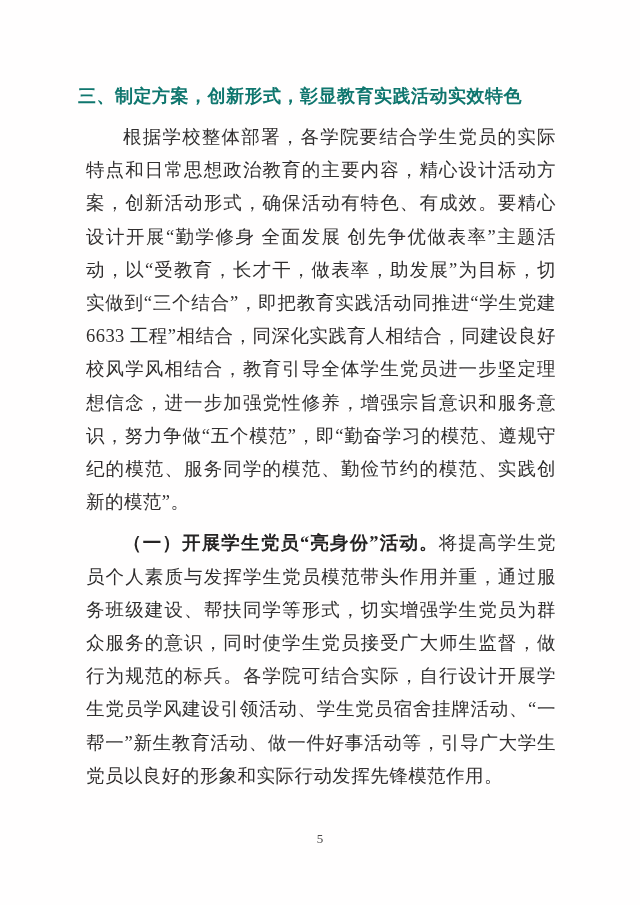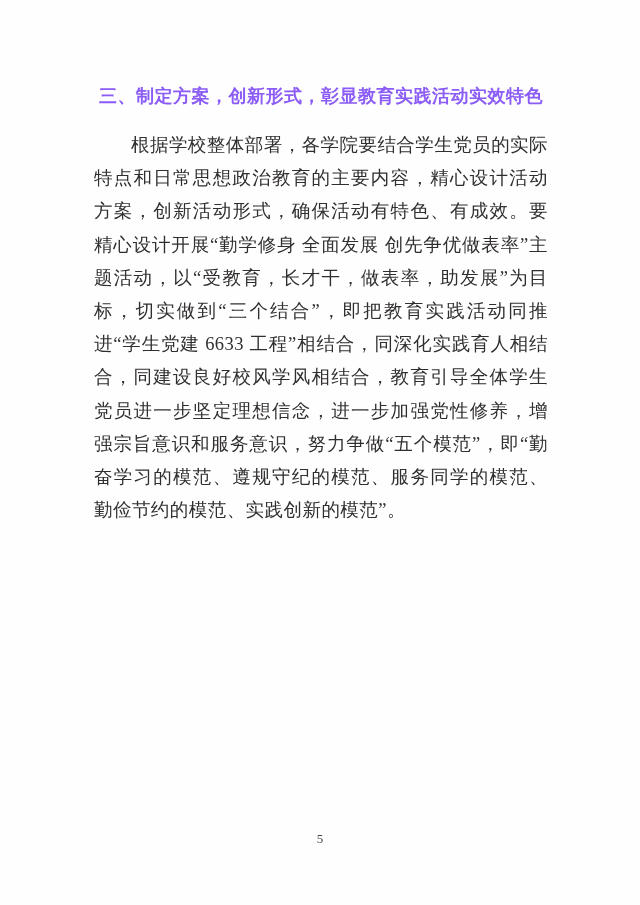--- a/index.html
+++ b/index.html
@@ -20,28 +20,28 @@
     position: absolute;
     left: 78px;
     top: 80px;
     width: 486px;
   }
   .doc-heading {
     font-family: "Liberation Sans", "DejaVu Sans", sans-serif;
     font-weight: bold;
     font-size: 18px;
     line-height: 33px;
-    text-align: center;
+    text-align: left;
     margin: 0;
-    color: #8b5cf6;
+    color: #0f766e;
     letter-spacing: 0.5px;
     white-space: nowrap;
   }
   .para {
-    margin: 16px;
+    margin: 8px;
     font-size: 18.5px;
     line-height: 33.2px;
     text-align: justify;
     text-indent: 2em;
     letter-spacing: 0.45px;
     color: #302e2e;
   }
   .lead {
     font-weight: bold;
     color: #262424;
@@ -59,17 +59,18 @@
 </style>
 </head>
 <body>
 
 <div class="page">
   <div class="content">
     <h1 class="doc-heading">三、制定方案，创新形式，彰显教育实践活动实效特色</h1>
 
     <p class="para"><span>根据学校整体部署，各学院要结合学生党员的实际特点和日常思想政治教育的主要内容，精心设计活动方案，创新活动形式，确保活动有特色、有成效。要精心设计开展“勤学修身 全面发展 创先争优做表率”主题活动，以“受教育，长才干，做表率，助发展”为目标，切实做到“三个结合”，即把教育实践活动同推进“学生党建 6633 工程”相结合，同深化实践育人相结合，同建设良好校风学风相结合，教育引导全体学生党员进一步坚定理想信念，进一步加强党性修养，增强宗旨意识和服务意识，努力争做“五个模范”，即“勤奋学习的模范、遵规守纪的模范、服务同学的模范、勤俭节约的模范、实践创新的模范”。</span></p>
 
+    <p class="para"><span class="lead">（一）开展学生党员“亮身份”活动。</span><span>将提高学生党员个人素质与发挥学生党员模范带头作用并重，通过服务班级建设、帮扶同学等形式，切实增强学生党员为群众服务的意识，同时使学生党员接受广大师生监督，做行为规范的标兵。各学院可结合实际，自行设计开展学生党员学风建设引领活动、学生党员宿舍挂牌活动、“一帮一”新生教育活动、做一件好事活动等，引导广大学生党员以良好的形象和实际行动发挥先锋模范作用。</span></p>
 
   </div>
 
   <div class="page-number">5</div>
 </div>
 
 </body></html>

